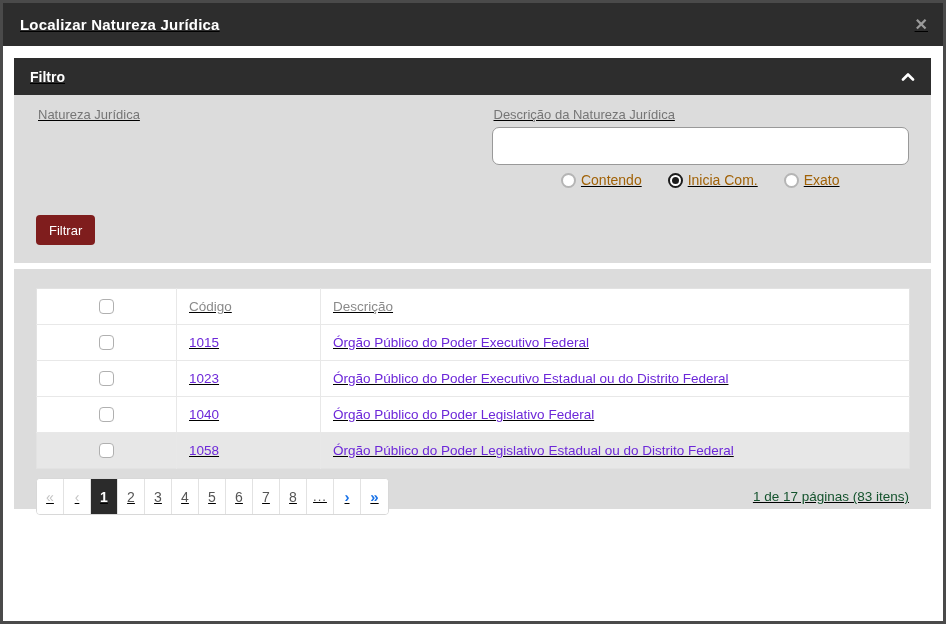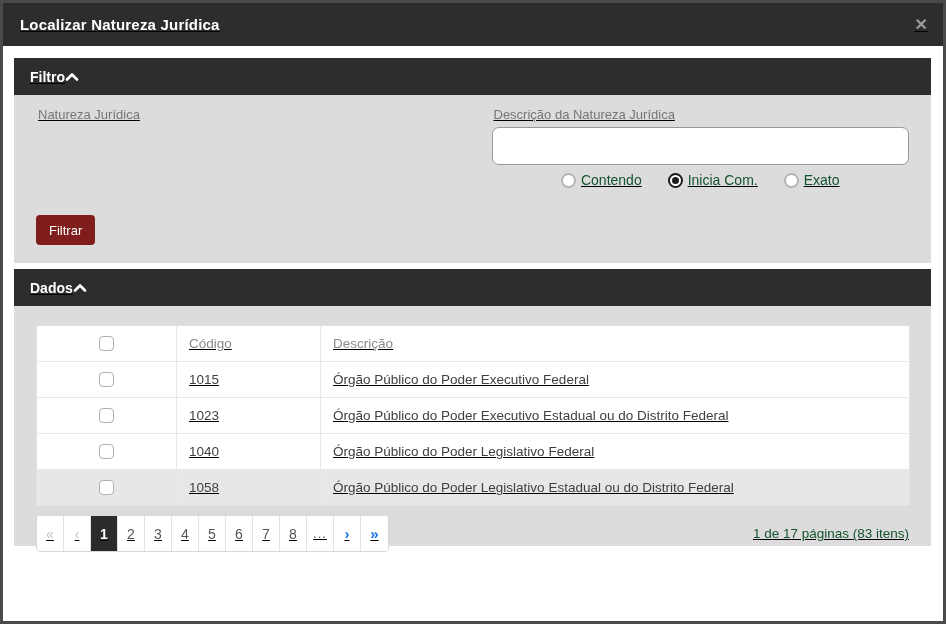--- a/index.html
+++ b/index.html
@@ -26,21 +26,21 @@
   .close-btn {
     color: #9a9a9a; font-size: 16px; font-weight: bold;
     background: none; border: none; cursor: pointer; line-height: 1;
     font-family: "Liberation Sans", sans-serif;
   }
   
   .content { padding: 12px 12px 0 11px; flex: 1; }
   .section-bar {
     height: 37px;
     background: #2d2d2d;
-    display: flex; align-items: center; 
+    display: flex; align-items: center; justify-content: space-between;
     padding: 0 16px; cursor: pointer;
   }
   .section-bar .section-title { color: #fff; font-size: 14px; font-weight: bold; }
   .chev { display: block; }
   
   .filter-body {
     background: #dcdcdc;
     padding: 12px 22px 18px 22px;
   }
   .fields { display: flex; gap: 38px; }
@@ -66,21 +66,21 @@
     width: 15px; height: 15px; border-radius: 50%;
     border: 2px solid #b5b5b5; background: #fff;
     display: inline-flex; align-items: center; justify-content: center;
     flex: 0 0 15px;
   }
   .radio-opt.selected .radio-circle { border-color: #1c1c1c; }
   .radio-opt.selected .radio-circle::after {
     content: ""; width: 7px; height: 7px; border-radius: 50%;
     background: #1c1c1c;
   }
-  .radio-label { font-size: 14px; color: #14532d; }
+  .radio-label { font-size: 14px; color: #a16207; }
   .filtrar-btn {
     margin-top: 27px;
     background: #7f1d1d; color: #fff;
     border: none; border-radius: 4px;
     height: 30px; padding: 0 13px;
     font-size: 13px; cursor: pointer;
     font-family: "Liberation Sans", sans-serif;
   }
   .section-gap { height: 6px; background: #fff; }
   
@@ -100,21 +100,21 @@
     border-bottom: 1px solid #e8e8e8;
     font-weight: normal; text-align: left;
     padding: 0 0 0 12px; font-size: 13.5px;
     overflow: hidden; white-space: nowrap;
   }
   .data-table td:last-child, .data-table th:last-child { border-right: none; }
   .data-table tr:last-child td { border-bottom: none; }
   .col-check { width: 140px; text-align: center !important; padding: 0 !important; }
   .col-codigo { width: 144px; }
   .data-table th { color: #8a8a8a; }
-  .data-table td { color: #404040; }
+  .data-table td { color: #6d28d9; }
   .data-table tr.row-alt td { background: #e7e7e7; }
   .checkbox {
     display: inline-block; width: 15px; height: 15px;
     border: 1px solid #b0b0b0; border-radius: 4px;
     background: #fff; vertical-align: middle; cursor: pointer;
   }
   
   .pager-row {
     margin-top: 9px;
     display: flex; align-items: center; justify-content: space-between;
@@ -181,26 +181,20 @@
               <span class="radio-label">Exato</span>
             </span>
           </div>
         </div>
       </div>
       <button class="filtrar-btn">Filtrar</button>
     </div>
 
     <div class="section-gap"></div>
 
-    <div class="section-bar">
-      <span class="section-title">Dados</span>
-      <svg class="chev" width="14" height="9" viewBox="0 0 14 9">
-        <polyline points="2,7.5 7,2.5 12,7.5" fill="none" stroke="#ffffff" stroke-width="2.6" stroke-linecap="round" stroke-linejoin="round"></polyline>
-      </svg>
-    </div>
 
     <div class="dados-body">
       <table class="data-table">
         <tbody>
             <tr>
           <th class="col-check">
             <span class="checkbox"></span>
           </th>
           <th class="col-codigo">Código</th>
           <th>Descrição</th>

